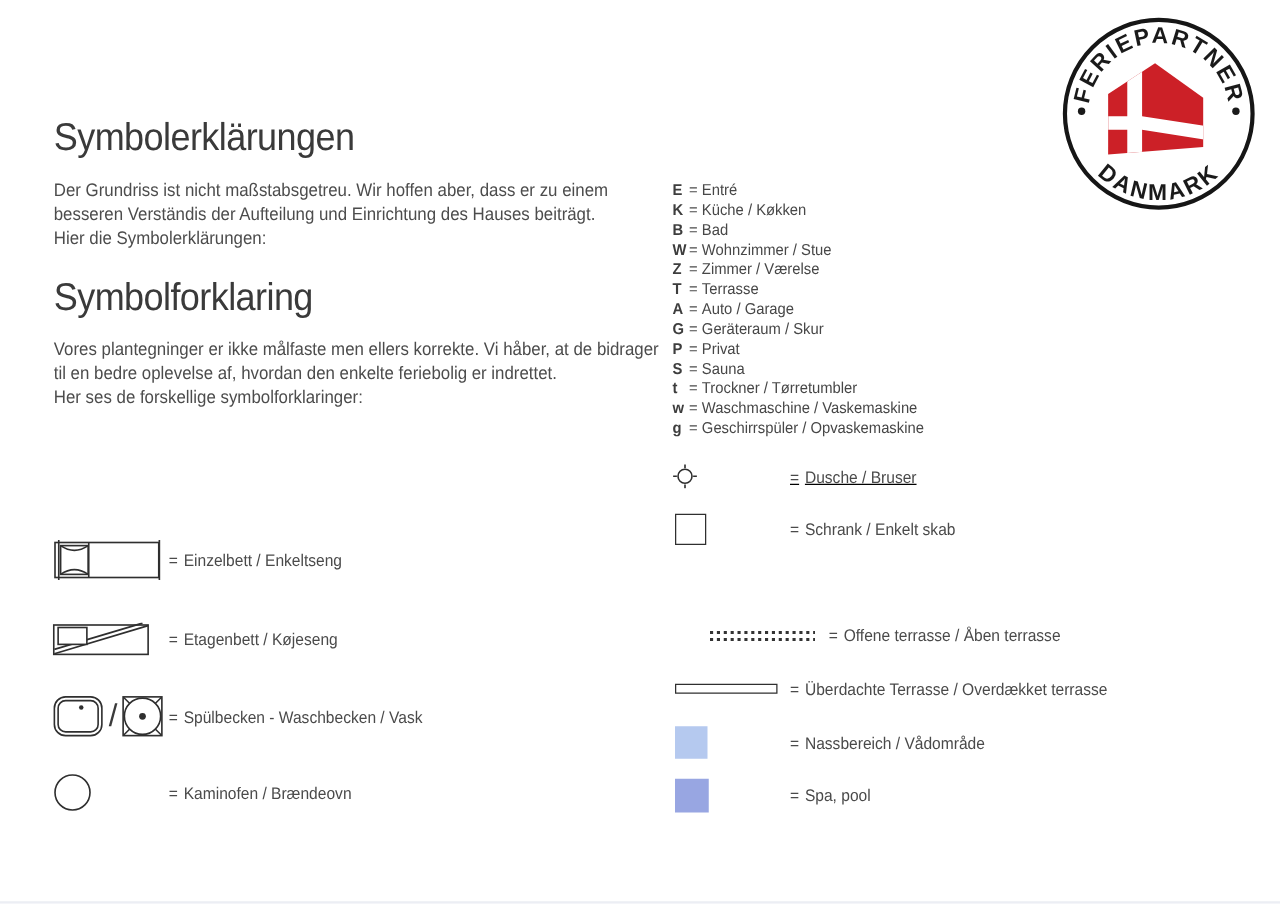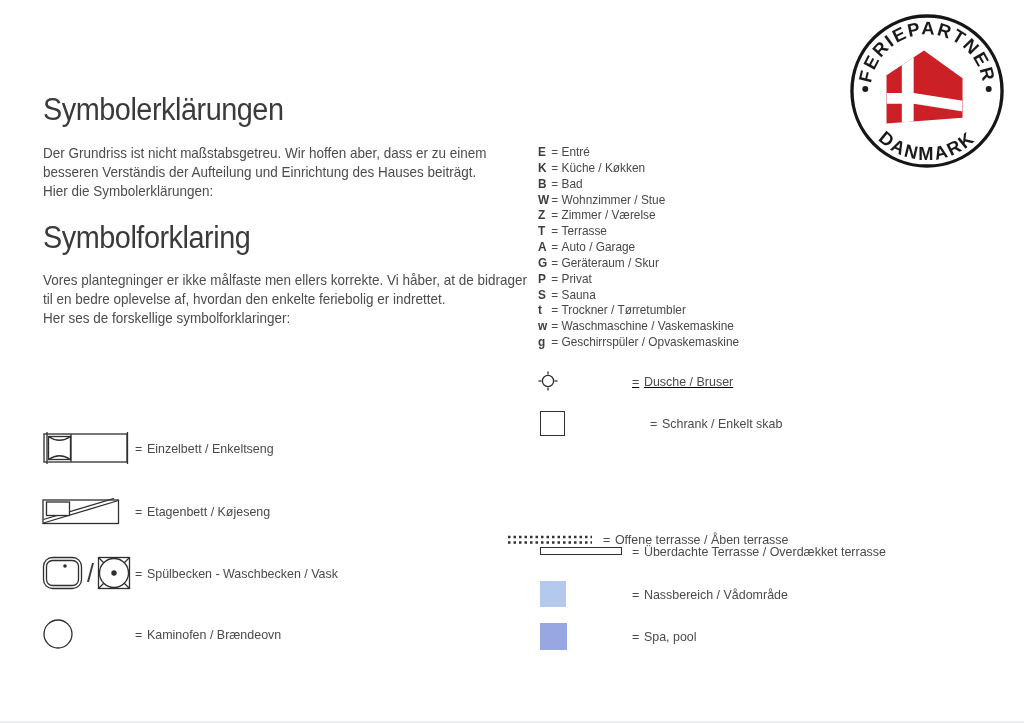--- a/index.html
+++ b/index.html
@@ -210,29 +210,29 @@
         <circle cx="10" cy="10" r="5.6" stroke-width="1.5"></circle>
         <line x1="10" y1="0.5" x2="10" y2="3.5"></line>
         <line x1="10" y1="16.5" x2="10" y2="19.5"></line>
         <line x1="0.5" y1="10" x2="3.5" y2="10"></line>
         <line x1="16.5" y1="10" x2="19.5" y2="10"></line>
       </svg>
     </span>
     <span class="lbl"><span class="eq">=</span><span>Dusche / Bruser</span></span>
   </div>
 
-  <div class="sym-row" style="left:538px; top:410px; height:26px;gap:18px;">
+  <div class="sym-row" style="left:538px; top:410px; height:26px;">
     <span class="sym-cell-r">
       <span class="box-outline" style="width:25px; height:25px; margin-left:2px;"></span>
     </span>
     <span class="lbl"><span class="eq">=</span><span>Schrank / Enkelt skab</span></span>
   </div>
 
 
-  <div class="sym-row" style="left:508px; top:503px; height:11px;margin-top:31px;">
+  <div class="sym-row" style="left:568px; top:503px; height:11px;">
     <span class="sym-cell-r" style="flex-basis:95px;">
       <svg width="84" height="10" viewBox="0 0 84 10">
         <line x1="0" y1="2" x2="84" y2="2" stroke="#333" stroke-width="2.4" stroke-dasharray="2.5 3"></line>
         <line x1="0" y1="7.5" x2="84" y2="7.5" stroke="#333" stroke-width="2.4" stroke-dasharray="2.5 3"></line>
       </svg>
     </span>
     <span class="lbl"><span class="eq">=</span><span>Offene terrasse / Åben terrasse</span></span>
   </div>
 
   <div class="sym-row" style="left:538px; top:544px; height:14px;">

